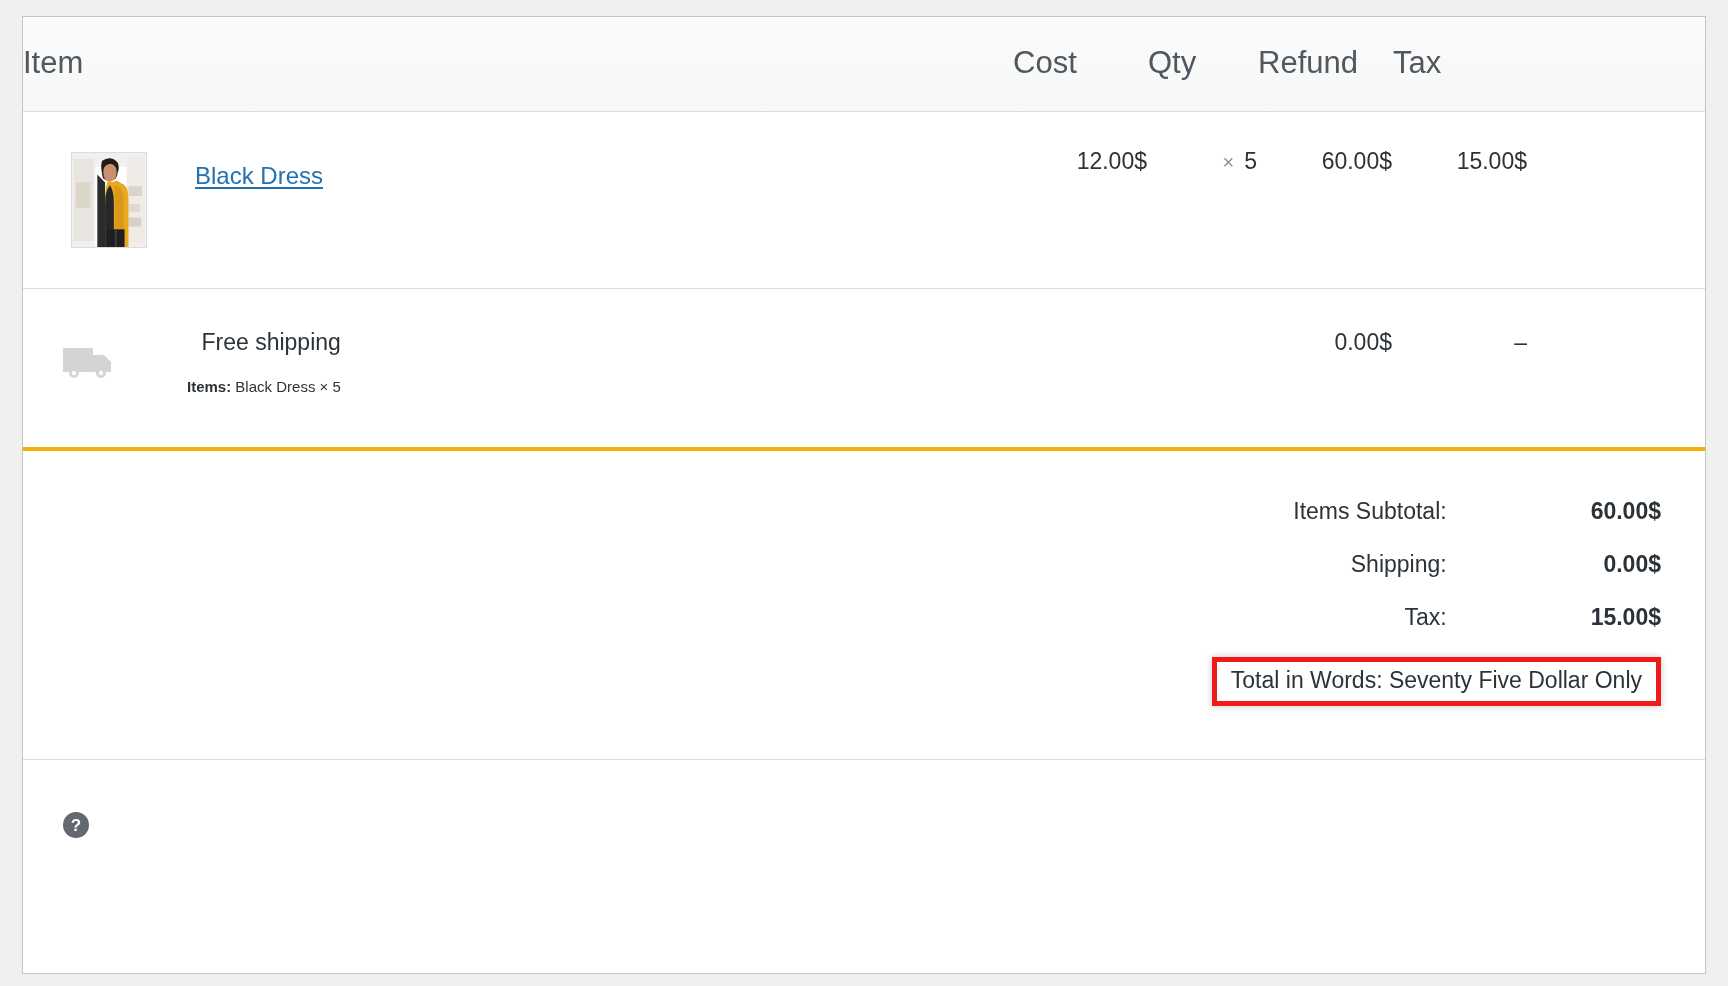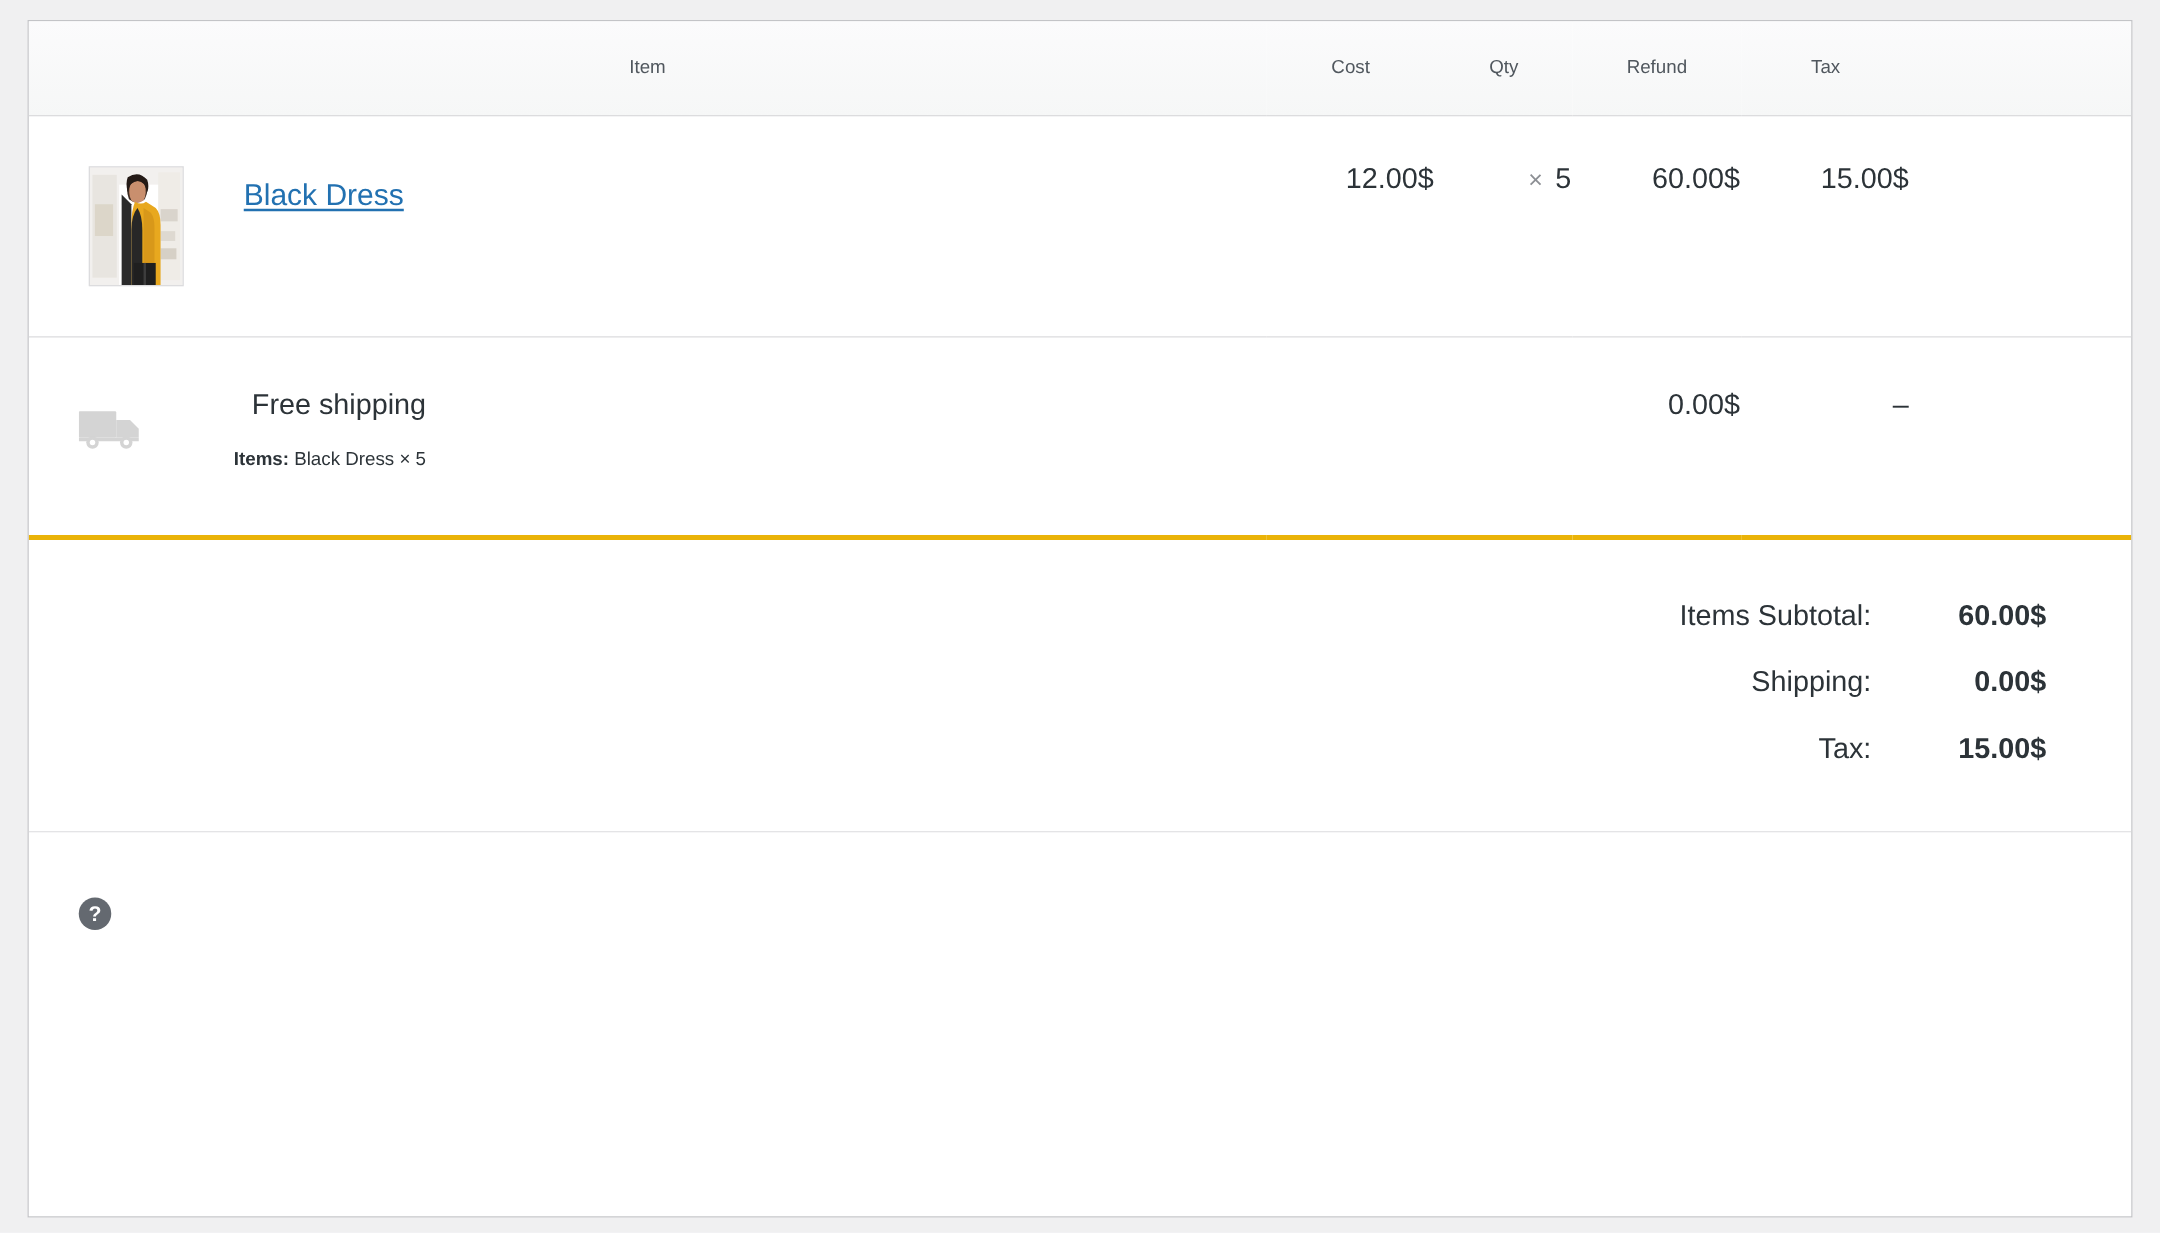--- a/index.html
+++ b/index.html
@@ -36,25 +36,25 @@
   }
 
   
   .items-table { width: 100%; border-collapse: collapse; table-layout: fixed; }
 
   .items-table thead tr {
     background: linear-gradient(to bottom, #fbfbfc 0%, #f6f7f7 100%);
   }
   .items-table thead th {
     font-weight: 400;
-    font-size: 15px;
+    font-size: 31px;
     color: #50575e;
     padding: 28px 0 30px 0;
     border-bottom: 1px solid #dcdcde;
-    text-align: center;
+    text-align: left;
     vertical-align: middle;
   }
   th.col-item { text-align: left; padding-left: 40px; }
 
   
   col.c-item   { width: 990px; }
   col.c-cost   { width: 135px; }
   col.c-qty    { width: 110px; }
   col.c-total  { width: 135px; }
   col.c-tax    { width: 135px; }
@@ -111,21 +111,21 @@
   .ship-body { padding-left: 48px; }
   .ship-title { font-size: 23px; color: #2c3338; }
   .ship-meta { margin-top: 22px; font-size: 15px; color: #2c3338; }
   .ship-meta .meta-label { font-weight: 700; }
   .dash { color: #2c3338; }
 
   
   .totals-section {
     background: #fff;
     border-bottom: 1px solid #dcdcde;
-    padding: 34px 68px 40px 0;
+    padding: 34px 44px 40px 0;
   }
   table.totals {
     margin-left: auto;
     border-collapse: collapse;
   }
   table.totals td {
     font-size: 23px;
     color: #2c3338;
     padding: 13px 0;
   }
@@ -286,20 +286,25 @@
             <td class="tot-value">60.00$</td>
           </tr>
           <tr>
             <td class="tot-label">Shipping:</td>
             <td class="tot-value">0.00$</td>
           </tr>
           <tr>
             <td class="tot-label">Tax:</td>
             <td class="tot-value">15.00$</td>
           </tr>
+          <tr class="words-row">
+            <td colspan="2" style="text-align:right;padding-right:0;">
+              <span class="words-box">Total in Words: Seventy Five Dollar Only</span>
+            </td>
+          </tr>
         </tbody>
       </table>
     </div>
 
     <div class="panel-footer">
       <div class="notice">
         <span class="help-icon">?</span>
       </div>
     </div>
 

